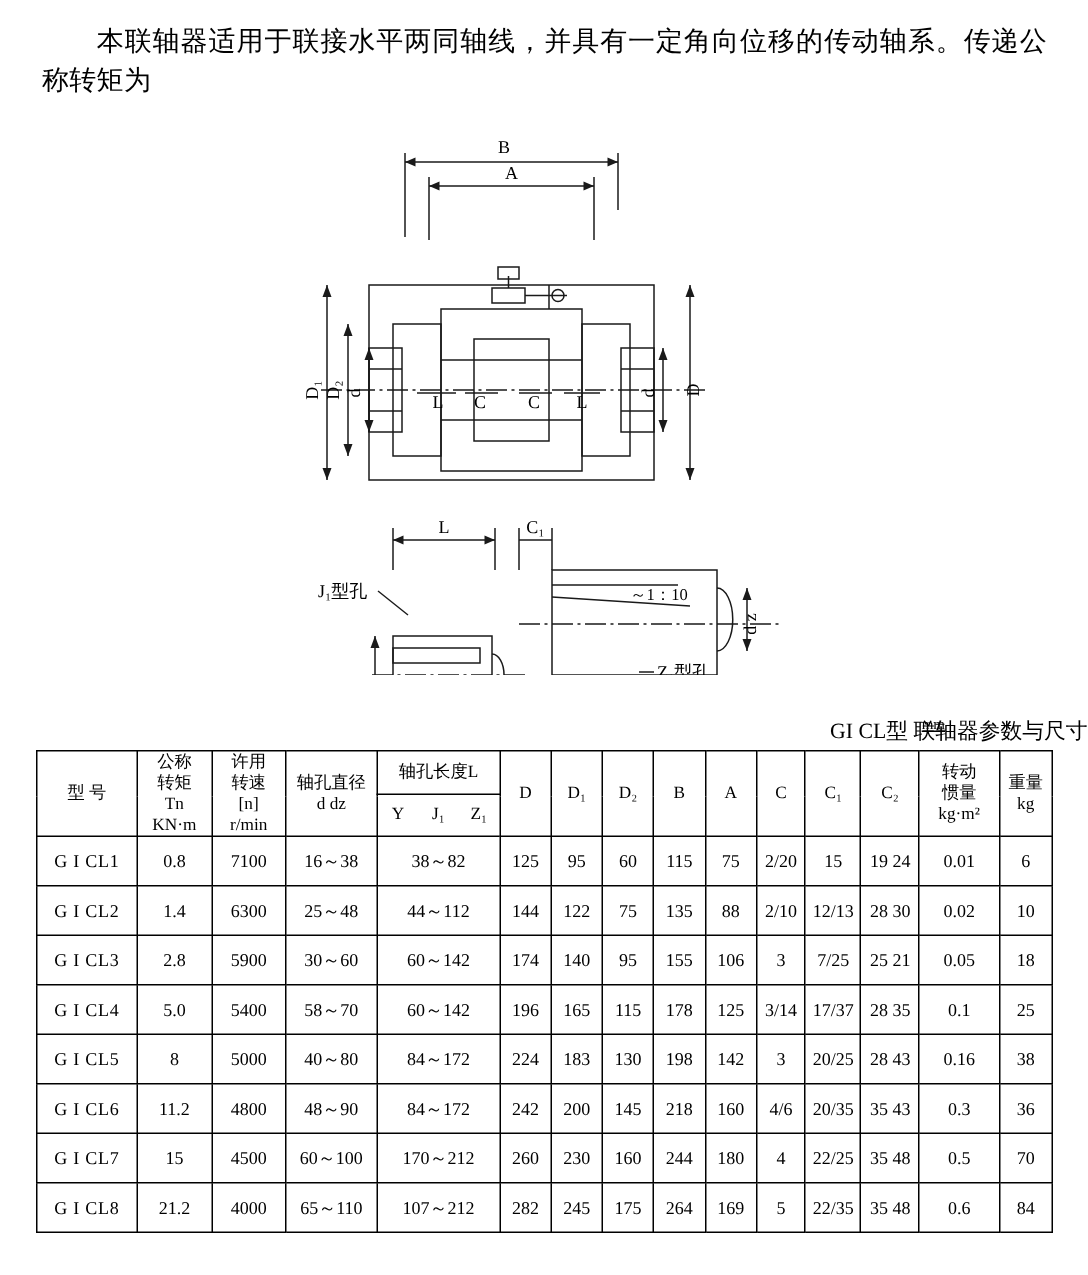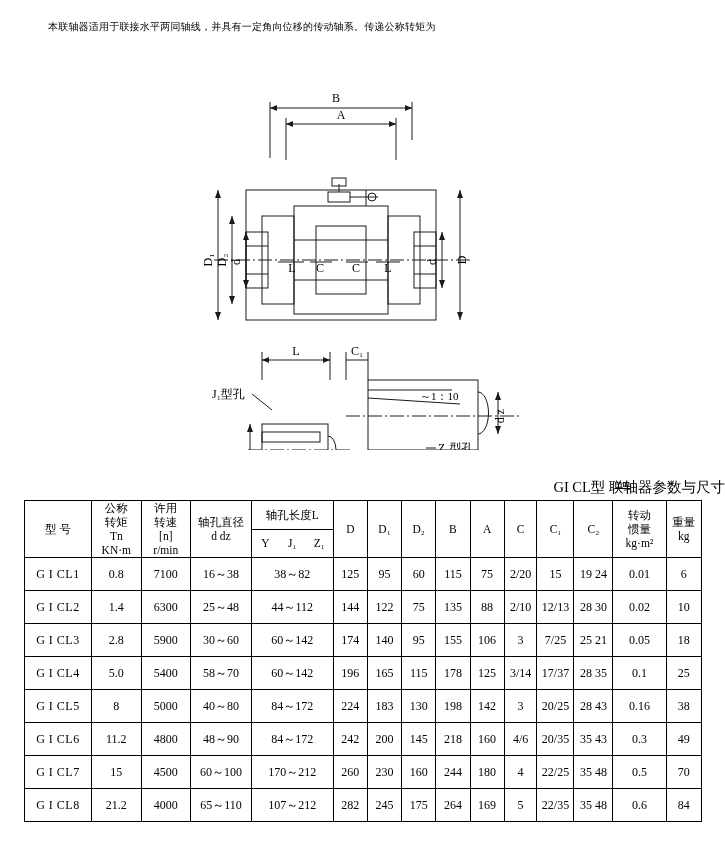--- a/index.html
+++ b/index.html
@@ -20,21 +20,21 @@
     width: 725px;
     height: 850px;
   }
 
   
   .intro {
     position: absolute;
     left: 28px;
     top: 14px;
     width: 670px;
-    font-size: 10px;
+    font-size: 18px;
     line-height: 26px;
     letter-spacing: 0.2px;
     text-align: justify;
   }
   .intro .ind { display: inline-block; width: 2em; }
 
   
   .figure {
     position: absolute;
     left: 0;
@@ -405,21 +405,21 @@
           <td>84～172</td>
           <td>242</td>
           <td>200</td>
           <td>145</td>
           <td>218</td>
           <td>160</td>
           <td>4/6</td>
           <td>20/35</td>
           <td>35 43</td>
           <td>0.3</td>
-          <td>49</td>
+          <td>36</td>
         </tr>
         <tr>
           <td class="model">G I CL7</td>
           <td>15</td>
           <td>4500</td>
           <td>60～100</td>
           <td>170～212</td>
           <td>260</td>
           <td>230</td>
           <td>160</td>

